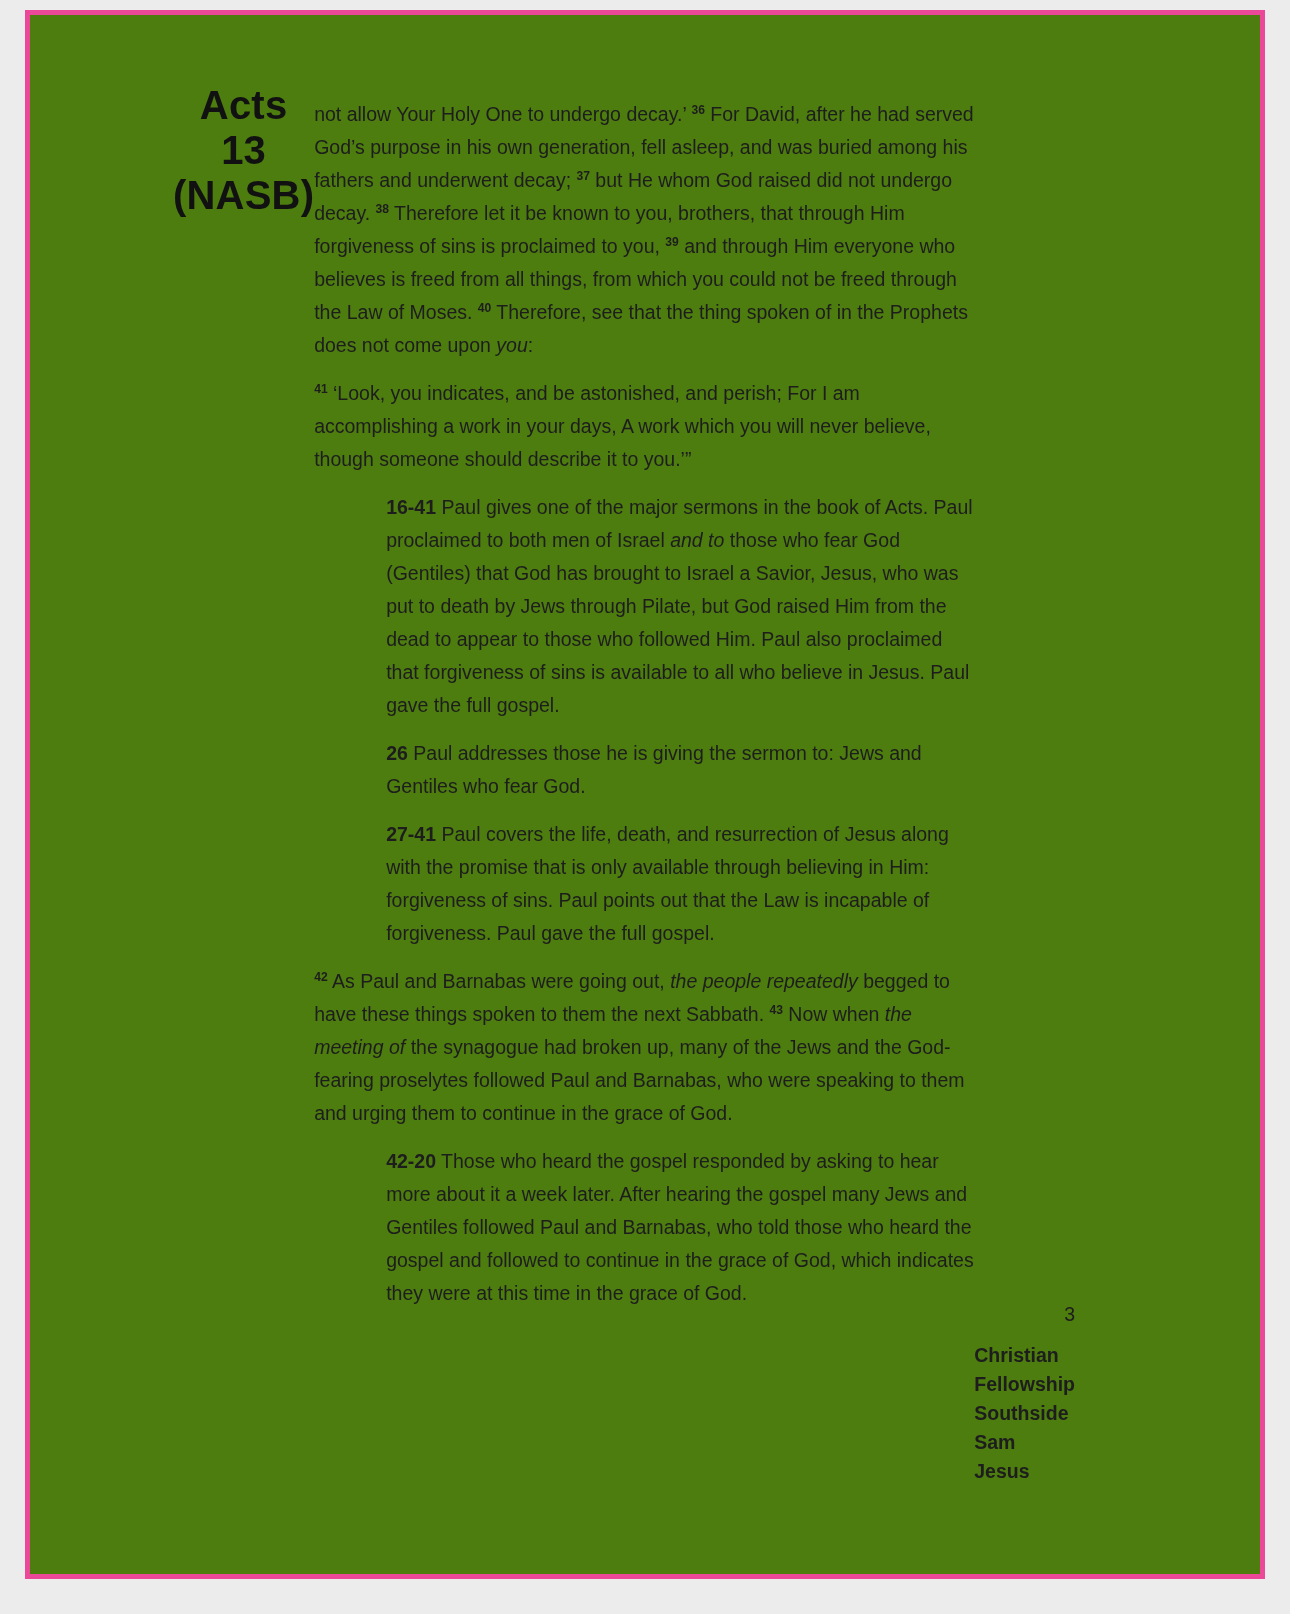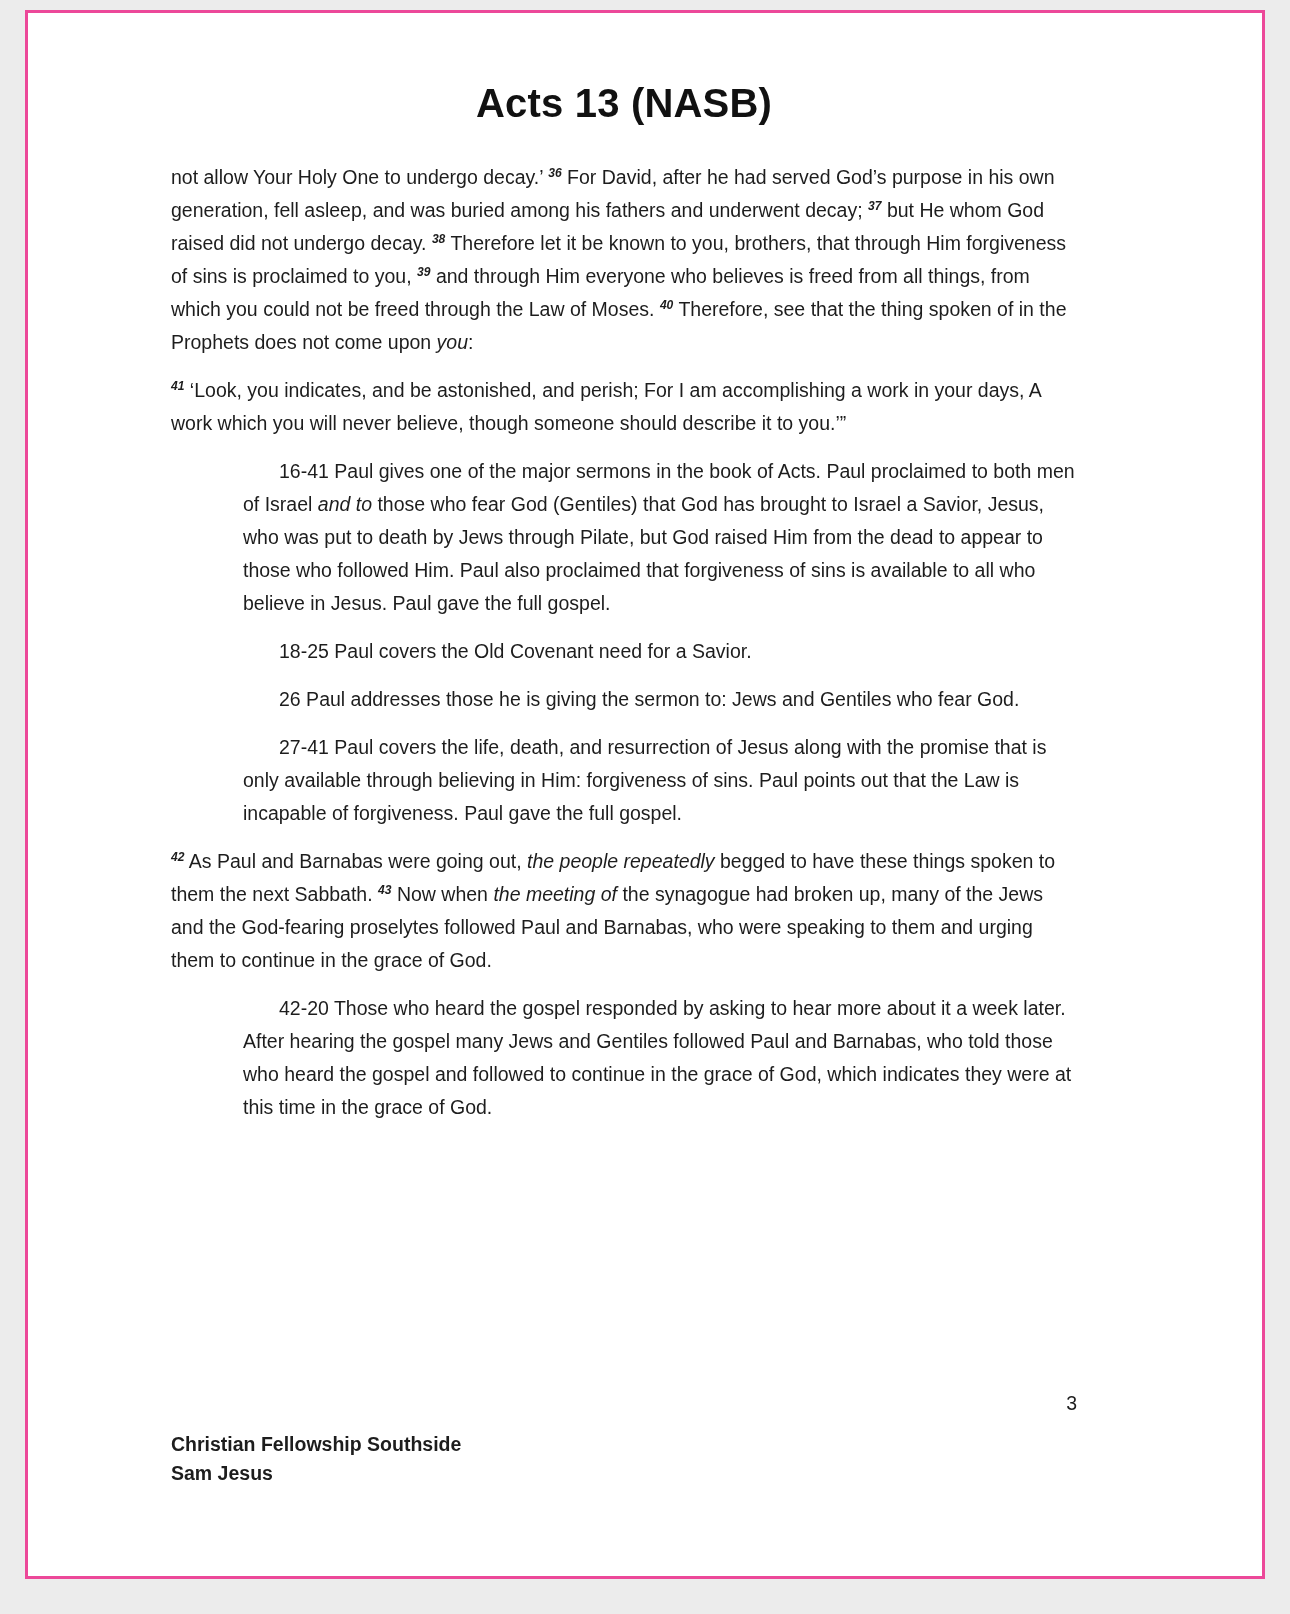--- a/index.html
+++ b/index.html
@@ -13,26 +13,26 @@
     height: 1614px;
     margin: 0 auto;
     background: #ececec;
     overflow: hidden;
     box-sizing: border-box;
   }
   .page {
     width: 1240px;
     height: 1569px;
     margin: 10px auto 35px;
-    background: #ffffff;
-    border: 3px solid #ec4899;
+    background: #4d7c0f;
+    border: 5px solid #ec4899;
     box-sizing: border-box;
     padding: 68px 185px 88px 143px;
     display: flex;
-    flex-direction: column;
+    flex-direction: row;
     color: #1d1d1d;
   }
   .doc-title {
     text-align: center;
     font-size: 40px;
     font-weight: 700;
     letter-spacing: 0.2px;
     margin: 0 0 20px 0;
     color: #111111;
   }
@@ -40,28 +40,27 @@
     font-size: 19.5px;
     line-height: 33px;
     color: #1d1d1d;
   }
   .para {
     margin: 15px 0;
   }
   .para.indented {
     padding-left: 72px;
   }
-  .b { font-weight: 400; margin-left: 36px; }
+  .b { font-weight: 700; }
   .i { font-style: italic; }
   sup.verse-num {
     font-weight: 700;
     font-size: 0.62em;
     line-height: 0;
     vertical-align: super;
-    font-style: italic;
   }
   .footer {
     margin-top: auto;
     font-size: 19.5px;
     line-height: 29px;
     color: #1d1d1d;
   }
   .page-number {
     text-align: right;
     margin-bottom: 12px;
@@ -75,21 +74,20 @@
 <body>
 
 <div class="viewport">
   <div class="page">
     <h1 class="doc-title">Acts 13 (NASB)</h1>
 
     <div class="doc-body">
         <p class="para"><span>not allow Your Holy One to undergo decay.’ </span><sup class="verse-num">36</sup><span> For David, after he had served God’s purpose in his own generation, fell asleep, and was buried among his fathers and underwent decay; </span><sup class="verse-num">37</sup><span> but He whom God raised did not undergo decay. </span><sup class="verse-num">38</sup><span> Therefore let it be known to you, brothers, that through Him forgiveness of sins is proclaimed to you, </span><sup class="verse-num">39</sup><span> and through Him everyone who believes is freed from all things, from which you could not be freed through the Law of Moses. </span><sup class="verse-num">40</sup><span> Therefore, see that the thing spoken of in the Prophets does not come upon </span><span class="i">you</span><span>:</span></p>
         <p class="para"><sup class="verse-num">41</sup><span> ‘Look, you indicates, and be astonished, and perish; For I am accomplishing a work in your days, A work which you will never believe, though someone should describe it to you.’”</span></p>
         <p class="para indented"><span class="b">16-41</span><span> Paul gives one of the major sermons in the book of Acts. Paul proclaimed to both men of Israel </span><span class="i">and to</span><span> those who fear God (Gentiles) that God has brought to Israel a Savior, Jesus, who was put to death by Jews through Pilate, but God raised Him from the dead to appear to those who followed Him. Paul also proclaimed that forgiveness of sins is available to all who believe in Jesus. Paul gave the full gospel.</span></p>
-        <p class="para indented"><span class="b">18-25</span><span> Paul covers the Old Covenant need for a Savior.</span></p>
         <p class="para indented"><span class="b">26</span><span> Paul addresses those he is giving the sermon to: Jews and Gentiles who fear God.</span></p>
         <p class="para indented"><span class="b">27-41</span><span> Paul covers the life, death, and resurrection of Jesus along with the promise that is only available through believing in Him: forgiveness of sins. Paul points out that the Law is incapable of forgiveness. Paul gave the full gospel.</span></p>
         <p class="para"><sup class="verse-num">42</sup><span> As Paul and Barnabas were going out, </span><span class="i">the people repeatedly</span><span> begged to have these things spoken to them the next Sabbath. </span><sup class="verse-num">43</sup><span> Now when </span><span class="i">the meeting of</span><span> the synagogue had broken up, many of the Jews and the God-fearing proselytes followed Paul and Barnabas, who were speaking to them and urging them to continue in the grace of God.</span></p>
         <p class="para indented"><span class="b">42-20</span><span> Those who heard the gospel responded by asking to hear more about it a week later. After hearing the gospel many Jews and Gentiles followed Paul and Barnabas, who told those who heard the gospel and followed to continue in the grace of God, which indicates they were at this time in the grace of God.</span></p>
       </div>
 
     <div class="footer">
       <div class="page-number">3</div>
       <div class="footer-center">Christian Fellowship Southside</div>
       <div class="footer-center">Sam Jesus</div>

